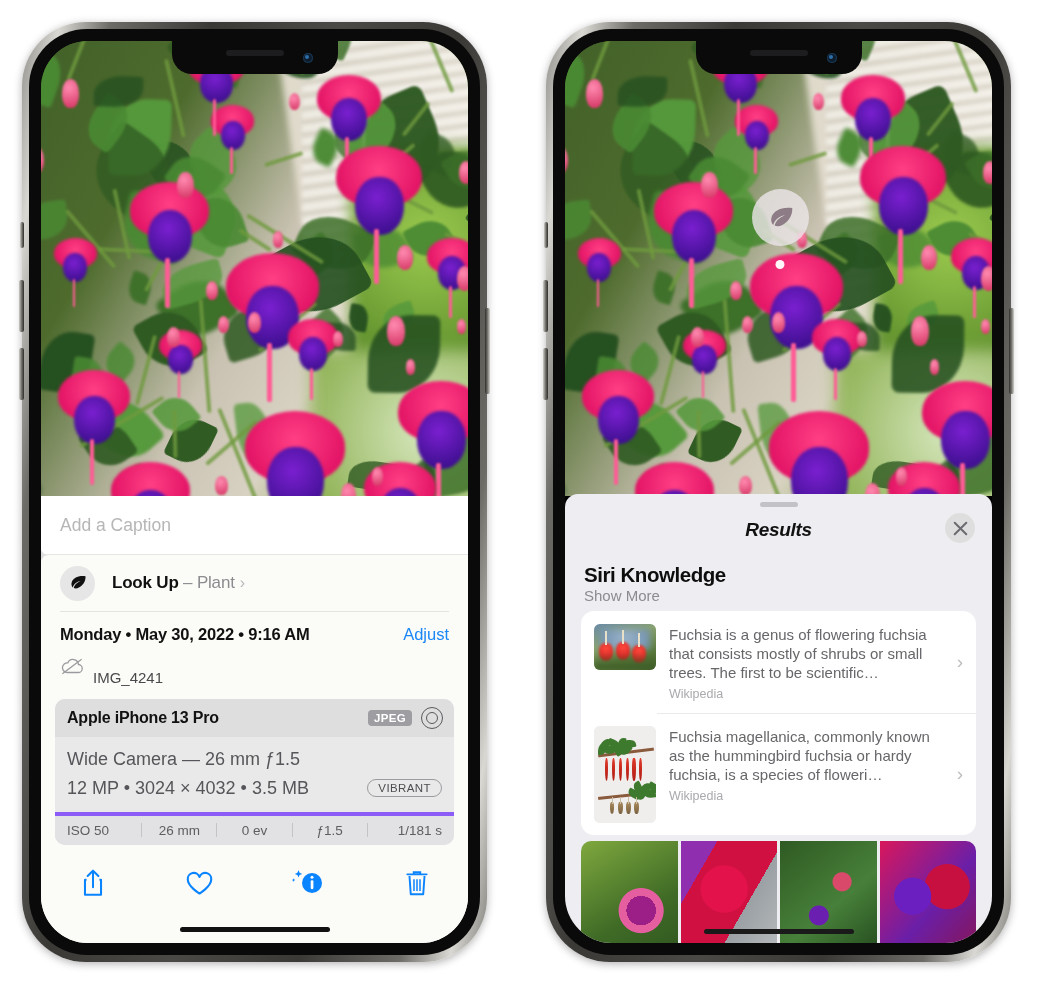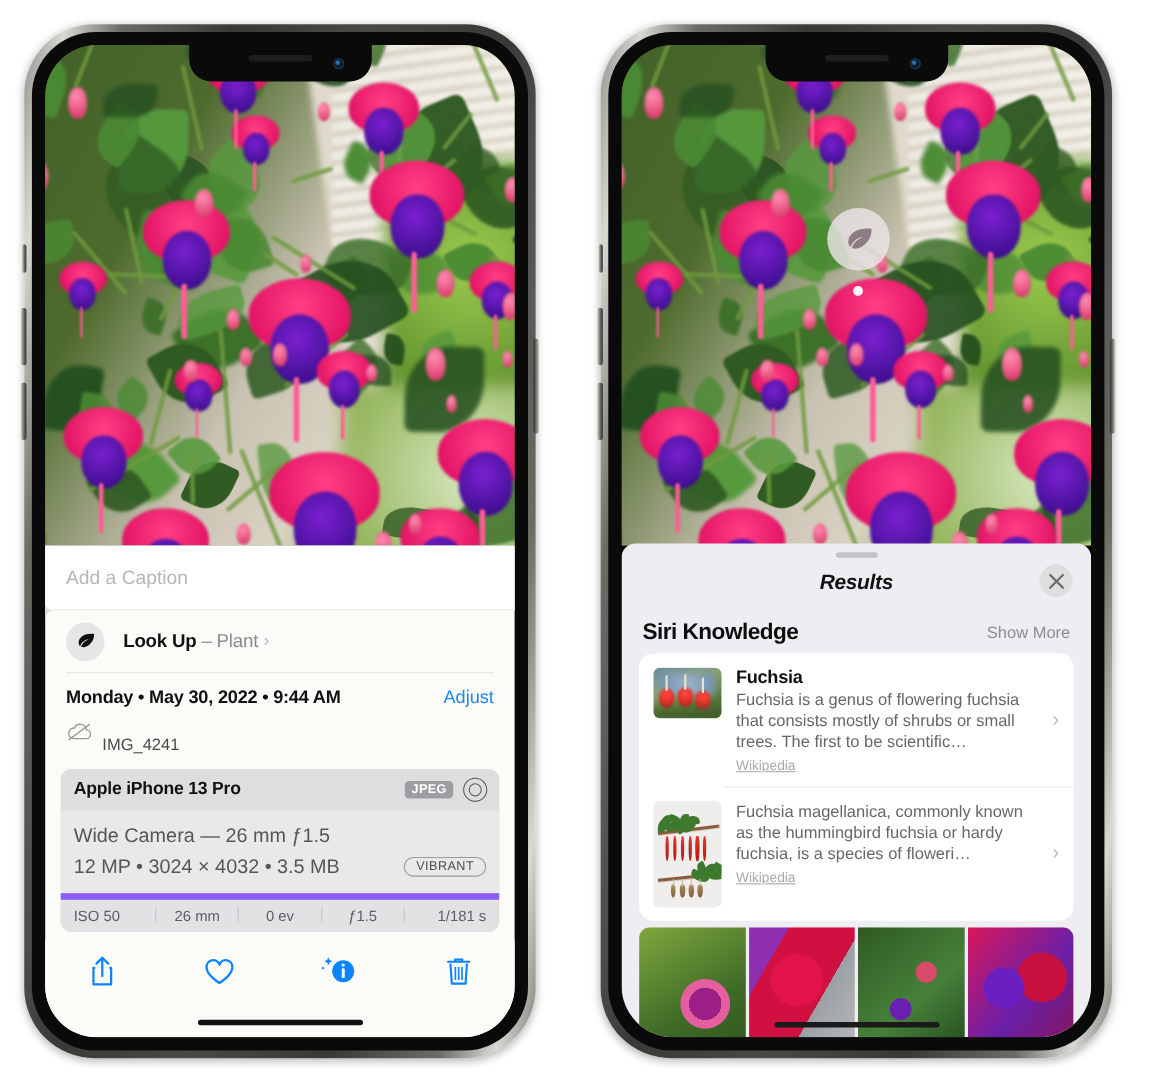--- a/index.html
+++ b/index.html
@@ -76,21 +76,21 @@
         padding:2px 6px;letter-spacing:.3px;}
   .lensic{width:20px;height:20px;border-radius:50%;border:1.6px solid #5a5a5e;position:relative;}
   .lensic::after{content:"";position:absolute;left:4px;top:4px;right:4px;bottom:4px;
         border-radius:50%;border:1.6px solid #5a5a5e;}
   .cam-b{padding:8px 12px 9px 12px;background:#e9e9ea;}
   .cam-line{color:#56565a;font-size:18px;line-height:1.6;}
   .cam-row2{display:flex;align-items:center;justify-content:space-between;}
   .vibrant{border:1px solid #9b9b9f;border-radius:11px;padding:2px 10px;font-size:11.5px;
            color:#4e4e52;letter-spacing:.4px;}
   .cam-f{display:flex;align-items:center;background:#e2e2e4;padding:7px 12px;
-         color:#5e5e62;font-size:13.5px;border-top:6px solid #8b5cf6;}
+         color:#5e5e62;font-size:13.5px;border-top:4px solid #8b5cf6;}
   .cam-f .cell{flex:1;text-align:center;}
   .cam-f .cell:first-child{text-align:left;}
   .cam-f .cell:last-child{text-align:right;}
   .cam-f .sep{width:1px;height:14px;background:#c4c4c8;}
 
   
   .mapwrap{margin:13px 14px 0 14px;border-radius:10px 10px 0 0;height:62px;overflow:hidden;
            position:relative;background:#f2efe6;}
   .mpatch{position:absolute;background:#cfe6bd;border-radius:30% 50% 40% 60%;}
   .mroad{position:absolute;background:#9ec9e8;}
@@ -106,33 +106,33 @@
             height:5px;border-radius:3px;background:#111;}
 
   
   .results{position:absolute;left:0;right:0;bottom:0;background:#eeeef2;
            border-radius:13px 13px 0 0;overflow:hidden;}
   .grabber{width:38px;height:5px;border-radius:3px;background:#c2c2c7;margin:8px auto 0 auto;}
   .res-head{position:relative;height:46px;display:flex;align-items:center;justify-content:center;font-style:italic;}
   .res-title{font-size:19px;font-weight:700;color:#111;letter-spacing:-.3px;}
   .closebtn{position:absolute;right:17px;top:6px;width:30px;height:30px;border-radius:50%;
             background:#dededf;display:flex;align-items:center;justify-content:center;}
-  .sec-head{display:flex;align-items:center;justify-content:space-between;padding:10px 19px 7px 19px;}
+  .sec-head{display:flex;align-items:flex-start;justify-content:space-between;padding:10px 19px 7px 19px;flex-direction:column;}
   .sec-title{font-size:20.5px;font-weight:700;color:#0d0d0d;letter-spacing:-.45px;}
   .showmore{font-size:15px;color:#8b8b90;}
   .card{margin:0 16px;background:#fff;border-radius:13px;overflow:hidden;}
   .krow{display:flex;padding:13px 13px 12px 13px;gap:13px;align-items:flex-start;position:relative;}
   .krow+.krow::before{content:"";position:absolute;left:76px;right:0;top:0;height:1px;background:#eaeaea;}
   .kthumb{flex:none;border-radius:6px;overflow:hidden;position:relative;background:#dcdcdc;}
   .kthumb.a{width:62px;height:46px;}
   .kthumb.b{width:62px;height:97px;background:#efefed;}
   .ktxt{flex:1;min-width:0;padding-right:20px;}
   .kname{font-size:16.5px;font-weight:700;color:#111;letter-spacing:-.25px;}
   .kdesc{font-size:15px;color:#67676b;line-height:1.27;margin-top:1px;}
-  .ksrc{font-size:12.5px;color:#a9a9ae;margin-top:5px;text-decoration:underline;}
+  .ksrc{font-size:12.5px;color:#a9a9ae;margin-top:5px;}
   .kchev{position:absolute;right:13px;top:50%;transform:translateY(-50%);color:#bdbdc2;font-size:19px;}
   .simgrid{display:flex;gap:3px;margin:6px 16px 0 16px;border-radius:10px 10px 0 0;overflow:hidden;}
   .simcell{flex:1;height:120px;position:relative;overflow:hidden;background:#8a8;}
   .home-ind-dark{position:absolute;left:50%;transform:translateX(-50%);bottom:9px;width:150px;
             height:5px;border-radius:3px;background:#1a1a1a;z-index:30;}
 
   
   .vlu{position:absolute;width:57px;height:57px;border-radius:50%;
        background:rgba(236,230,234,.80);display:flex;align-items:center;justify-content:center;}
   .vlu-dot{position:absolute;left:50%;transform:translateX(-50%);width:9px;height:9px;
@@ -492,21 +492,21 @@
         <span class="lu-text">
           <span>Look Up</span><span class="kind"> – </span><span class="kind">Plant</span>
         </span>
         <span class="chev">›</span>
       </div>
 
       <div class="divider"></div>
 
       <div class="meta">
         <div class="meta-top">
-          <span class="meta-date">Monday • May 30, 2022 • 9:44 AM</span>
+          <span class="meta-date">Monday • May 30, 2022 • 9:16 AM</span>
           <span class="adjust">Adjust</span>
         </div>
         <div class="meta-file">
           <span>
             <svg width="24" height="17" viewBox="0 0 30 20" aria-hidden="true">
               <path d="M8.5 17.5h14a5 5 0 0 0 .6-10 7 7 0 0 0-13.4-2 5.2 5.2 0 0 0-1.2 12z" fill="none" stroke="#9a9a9e" stroke-width="1.6"></path>
               <line x1="3" y1="19" x2="27" y2="1" stroke="#9a9a9e" stroke-width="1.6"></line>
             </svg>
           </span>
           <span class="fname">IMG_4241</span>
@@ -992,21 +992,20 @@
                   <div style="position:absolute;left:36%;top:40%;width:22%;height:38%;
          background:radial-gradient(circle at 50% 30%,#ff4a3c,#c4161c);border-radius:45% 45% 50% 50%;filter:blur(.8px)"></div>
                   <div style="position:absolute;left:45%;top:14%;width:4%;height:30%;background:#e8e0c8;filter:blur(.6px)"></div>
                   <div style="position:absolute;left:62%;top:46%;width:22%;height:38%;
          background:radial-gradient(circle at 50% 30%,#ff4a3c,#c4161c);border-radius:45% 45% 50% 50%;filter:blur(.8px)"></div>
                   <div style="position:absolute;left:71%;top:20%;width:4%;height:30%;background:#e8e0c8;filter:blur(.6px)"></div>
                   <div style="position:absolute;left:0;bottom:0;width:100%;height:34%;background:linear-gradient(0deg,#3e5e28,rgba(62,94,40,0));filter:blur(2px)"></div>
                 </span>
           </span>
           <span class="ktxt">
-            <span class="kname" style="display:block">Fuchsia</span>
             <span class="kdesc" style="display:block">Fuchsia is a genus of flowering fuchsia that consists mostly of shrubs or small trees. The first to be scientific…</span>
             <span class="ksrc" style="display:block">Wikipedia</span>
           </span>
           <span class="kchev">›</span>
         </div>
         <div class="krow">
           <span class="kthumb b">
             <span id="th2" style="position: absolute; inset: 0px; background: rgb(239, 238, 236);">
                   <div style="position:absolute;left:6%;top:26%;width:90%;height:3%;background:#8a5a3c;transform:rotate(-7deg);filter:blur(.4px)"></div>
                   <div style="position:absolute;left:6%;top:70%;width:90%;height:3%;background:#8a5a3c;transform:rotate(-6deg);filter:blur(.4px)"></div>

